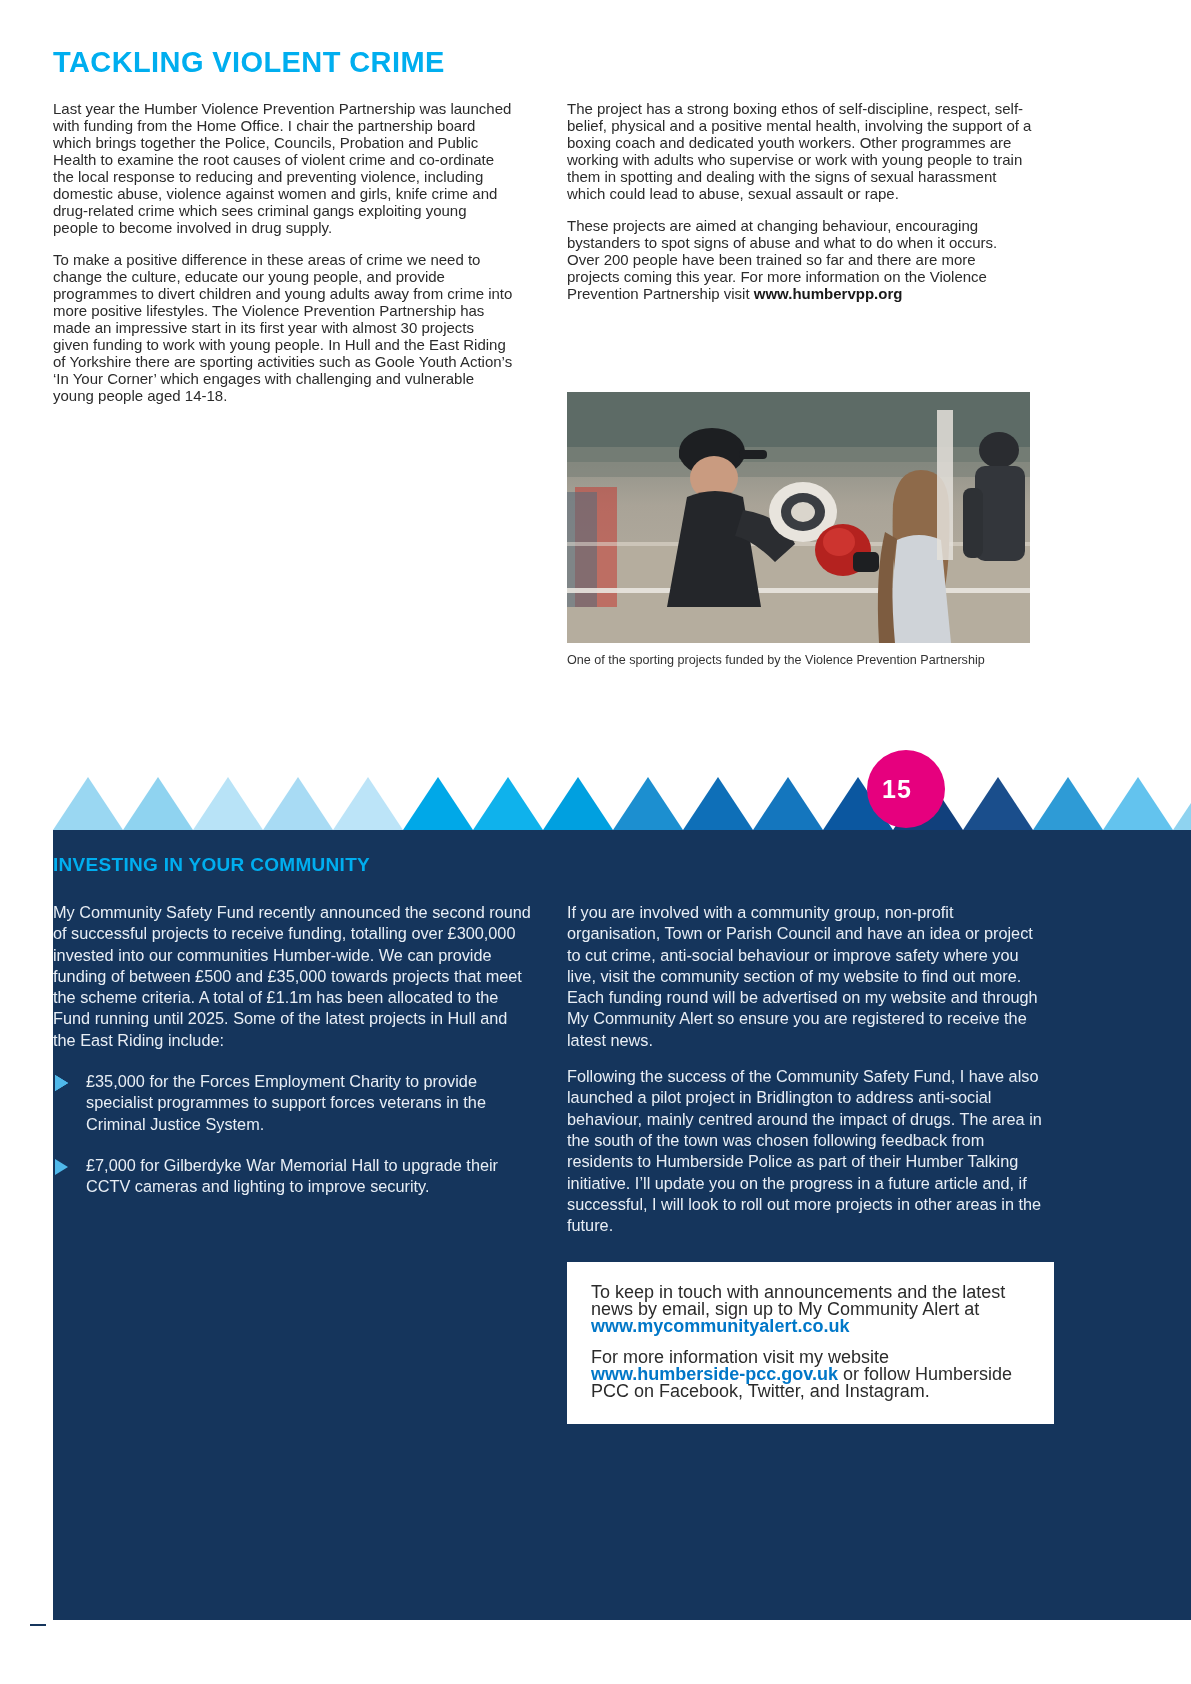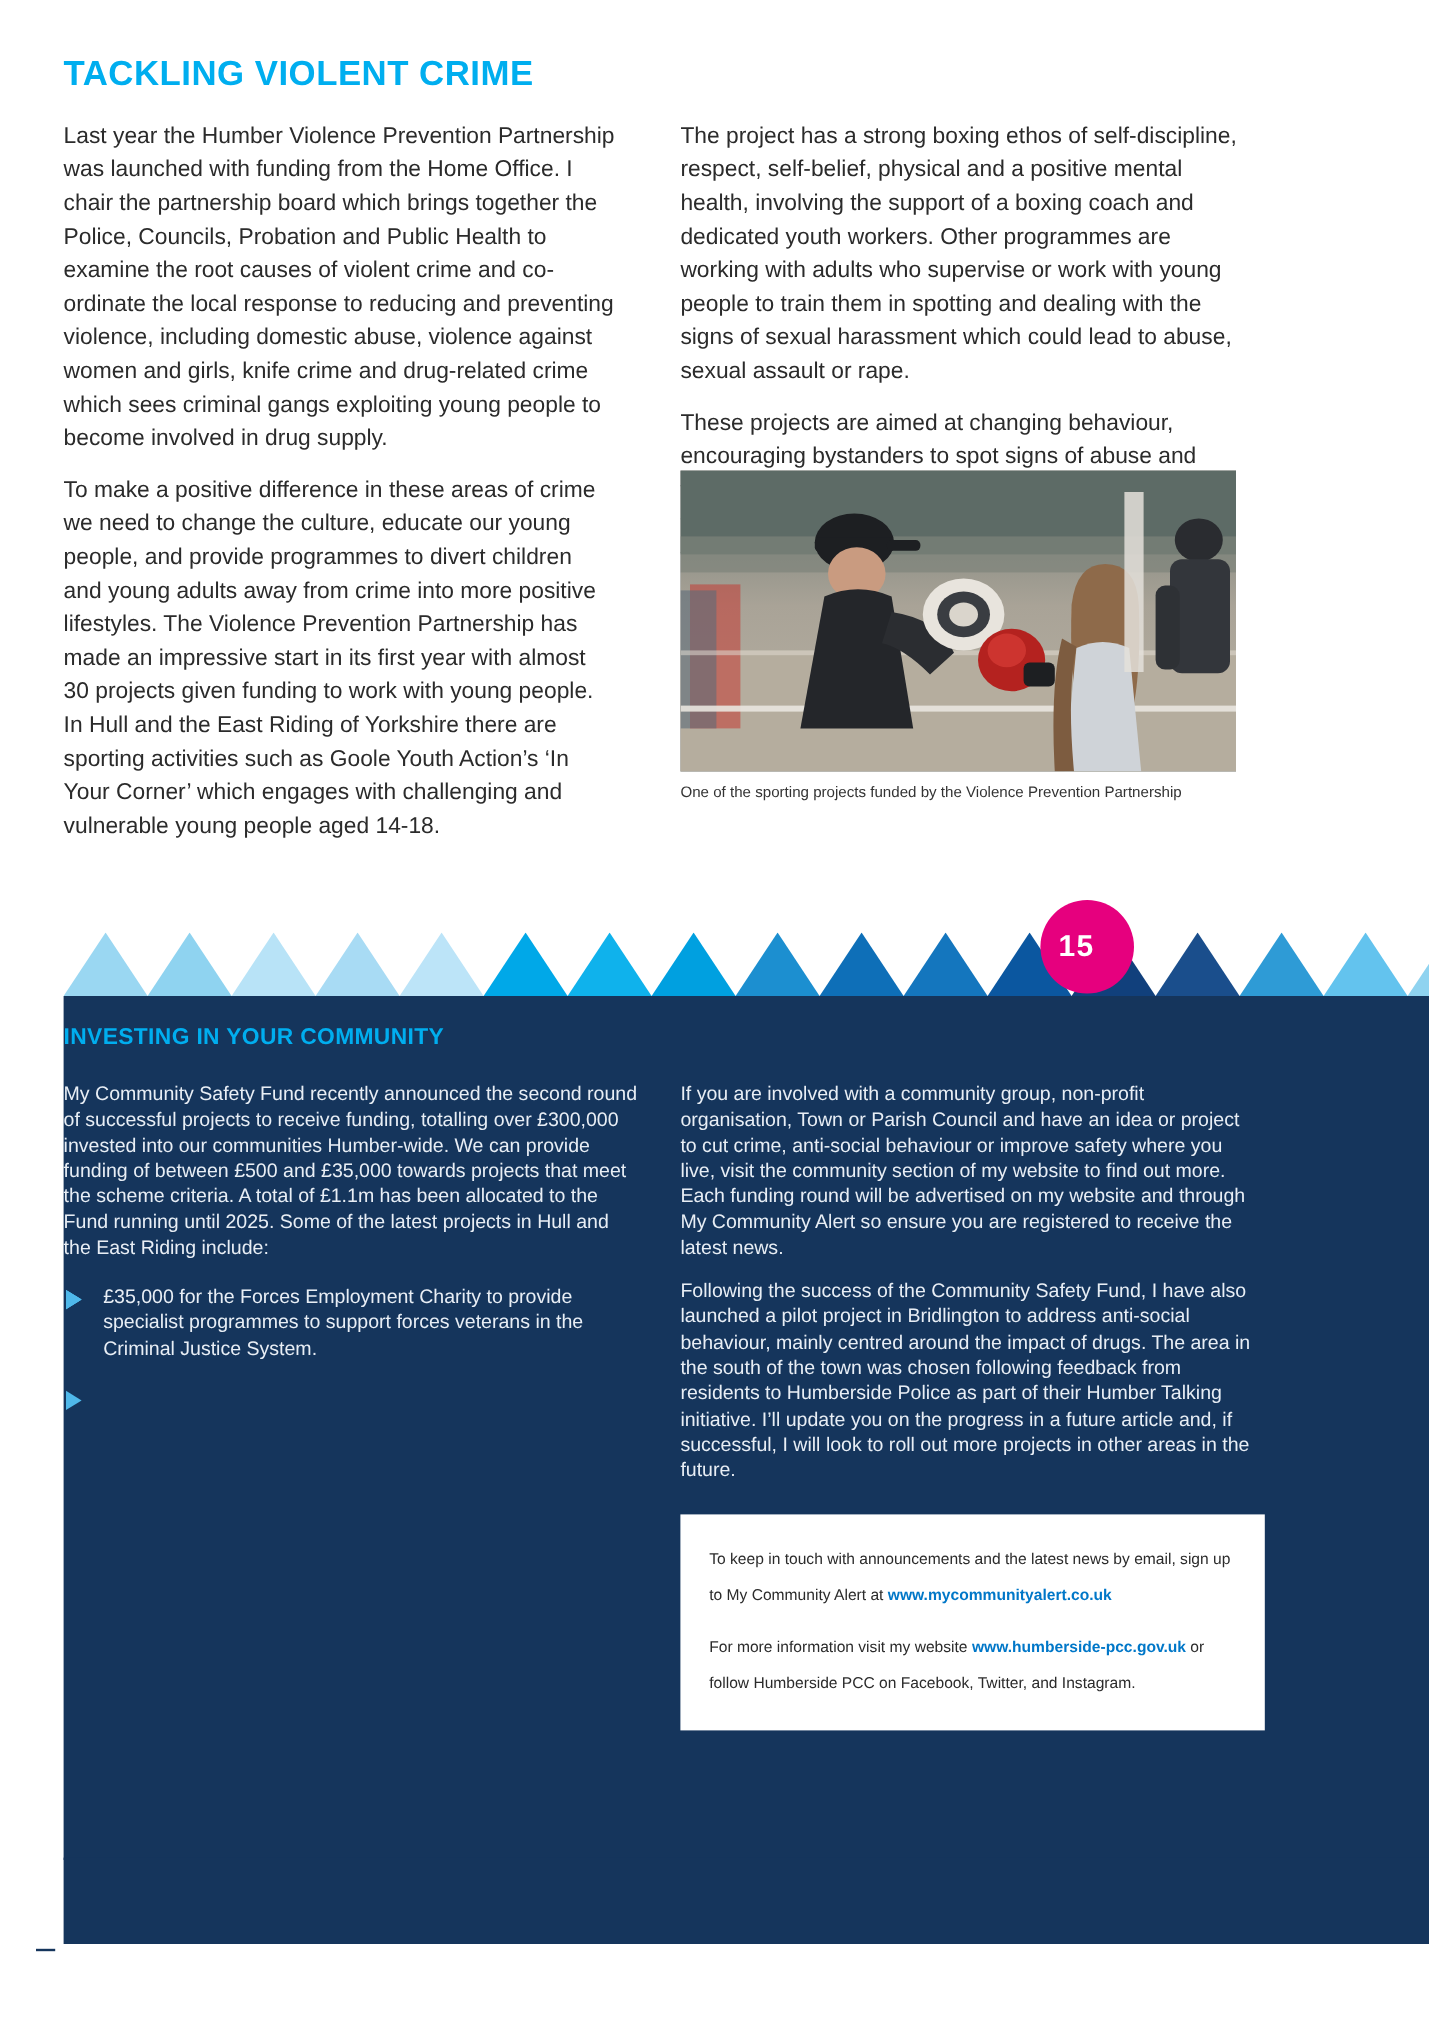--- a/index.html
+++ b/index.html
@@ -35,22 +35,22 @@
     left: 53px; top: 100px;
     width: 460px;
   }
   .col-right-top {
     position: absolute;
     left: 567px; top: 100px;
     width: 465px;
   }
 
   .body-text {
-    font-size: 19px;
-    line-height: 28px;
+    font-size: 15px;
+    line-height: 17px;
     color: #2b2b2b;
     margin-bottom: 15px;
   }
   .body-text:last-child { margin-bottom: 0; }
   .body-text b { font-weight: bold; color: #1a1a1a; }
 
   
   .vpp-logo {
     position: absolute;
     left: 48px; top: 548px;
@@ -184,22 +184,22 @@
 
   
   .callout {
     position: absolute;
     left: 514px; top: 432px;
     width: 487px;
     background: #ffffff;
     padding: 22px 24px 24px 24px;
   }
   .callout p {
-    font-size: 13px;
-    line-height: 30px;
+    font-size: 18px;
+    line-height: 17px;
     color: #2b2b2b;
     margin-bottom: 14px;
   }
   .callout p:last-child { margin-bottom: 0; }
   .callout a.link {
     color: #0077C8;
     font-weight: bold;
     text-decoration: none;
   }
 
@@ -329,20 +329,21 @@
           </div>
           <div class="bullet-item">
             <span class="bullet-marker"></span>
           </div>
           <div class="bullet-item">
             <span class="bullet-marker"></span>
             <span>£35,000 for the Forces Employment Charity to provide specialist programmes to support forces veterans in the Criminal Justice System.</span>
           </div>
           <div class="bullet-item">
             <span class="bullet-marker"></span>
+            <span>£7,000 for Gilberdyke War Memorial Hall to upgrade their CCTV cameras and lighting to improve security.</span>
           </div>
         </div>
       </div>
 
       <div class="dcol-right">
         <p class="body-text-light">If you are involved with a community group, non-profit organisation, Town or Parish Council and have an idea or project to cut crime, anti-social behaviour or improve safety where you live, visit the community section of my website to find out more. Each funding round will be advertised on my website and through My Community Alert so ensure you are registered to receive the latest news.</p>
         <p class="body-text-light">Following the success of the Community Safety Fund, I have also launched a pilot project in Bridlington to address anti-social behaviour, mainly centred around the impact of drugs. The area in the south of the town was chosen following feedback from residents to Humberside Police as part of their Humber Talking initiative. I’ll update you on the progress in a future article and, if successful, I will look to roll out more projects in other areas in the future.</p>
       </div>
 
       <div class="callout">

